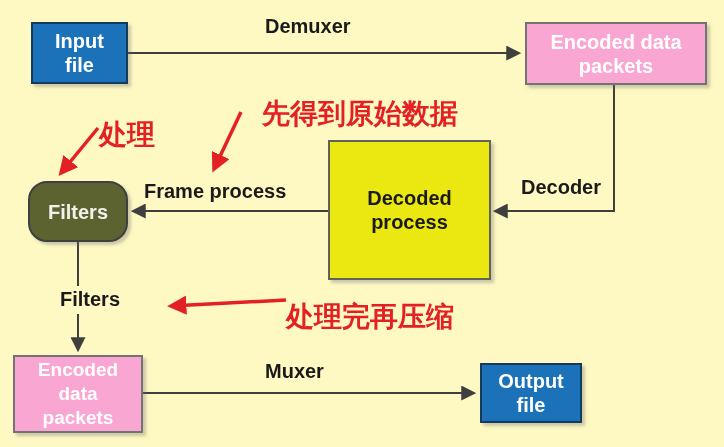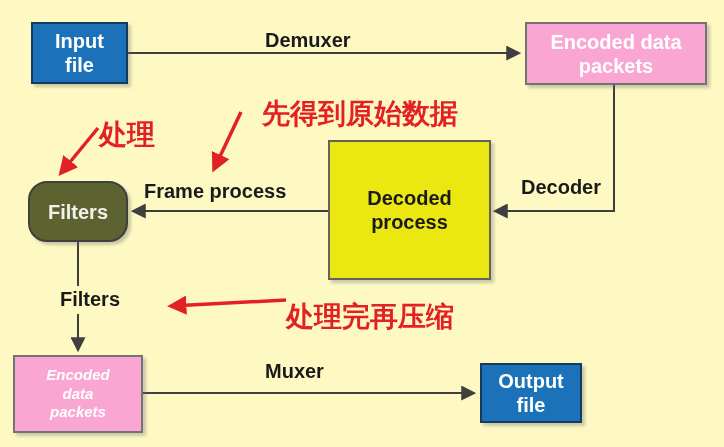--- a/index.html
+++ b/index.html
@@ -29,24 +29,24 @@
   .annotation {
     position:absolute; z-index:3;
     color:#e32124; font-weight:bold; font-size:28px; white-space:nowrap;
     font-family:"DejaVu Sans","Liberation Sans",sans-serif;
   }
   
   #n-input   { left:31px;  top:22px;  width:93px;  height:58px; }
   #n-pkt-top { left:525px; top:22px;  width:178px; height:59px; }
   #n-decoded { left:328px; top:140px; width:159px; height:136px; }
   #n-filters { left:28px;  top:181px; width:96px;  height:57px;border-radius:19px; }
-  #n-pkt-bot { left:13px;  top:355px; width:126px; height:74px; font-size:15px; line-height:1.25;font-style:italic; }
+  #n-pkt-bot { left:13px;  top:355px; width:126px; height:74px; font-size:19px; line-height:1.25; }
   #n-output  { left:480px; top:363px; width:98px;  height:56px; }
   
-  #l-demuxer { left:265px; top:29px;  }
+  #l-demuxer { left:265px; top:15px;  }
   #l-decoder { left:521px; top:176px; }
   #l-frameproc { left:144px; top:180px; }
   #l-encoder { left:60px;  top:288px; }
   #l-muxer   { left:265px; top:360px; }
   
   #a-process  { left:99px;  top:116px; }
   #a-raw      { left:262px; top:95px;  }
   #a-compress { left:286px; top:298px; }
 </style>
 </head>

